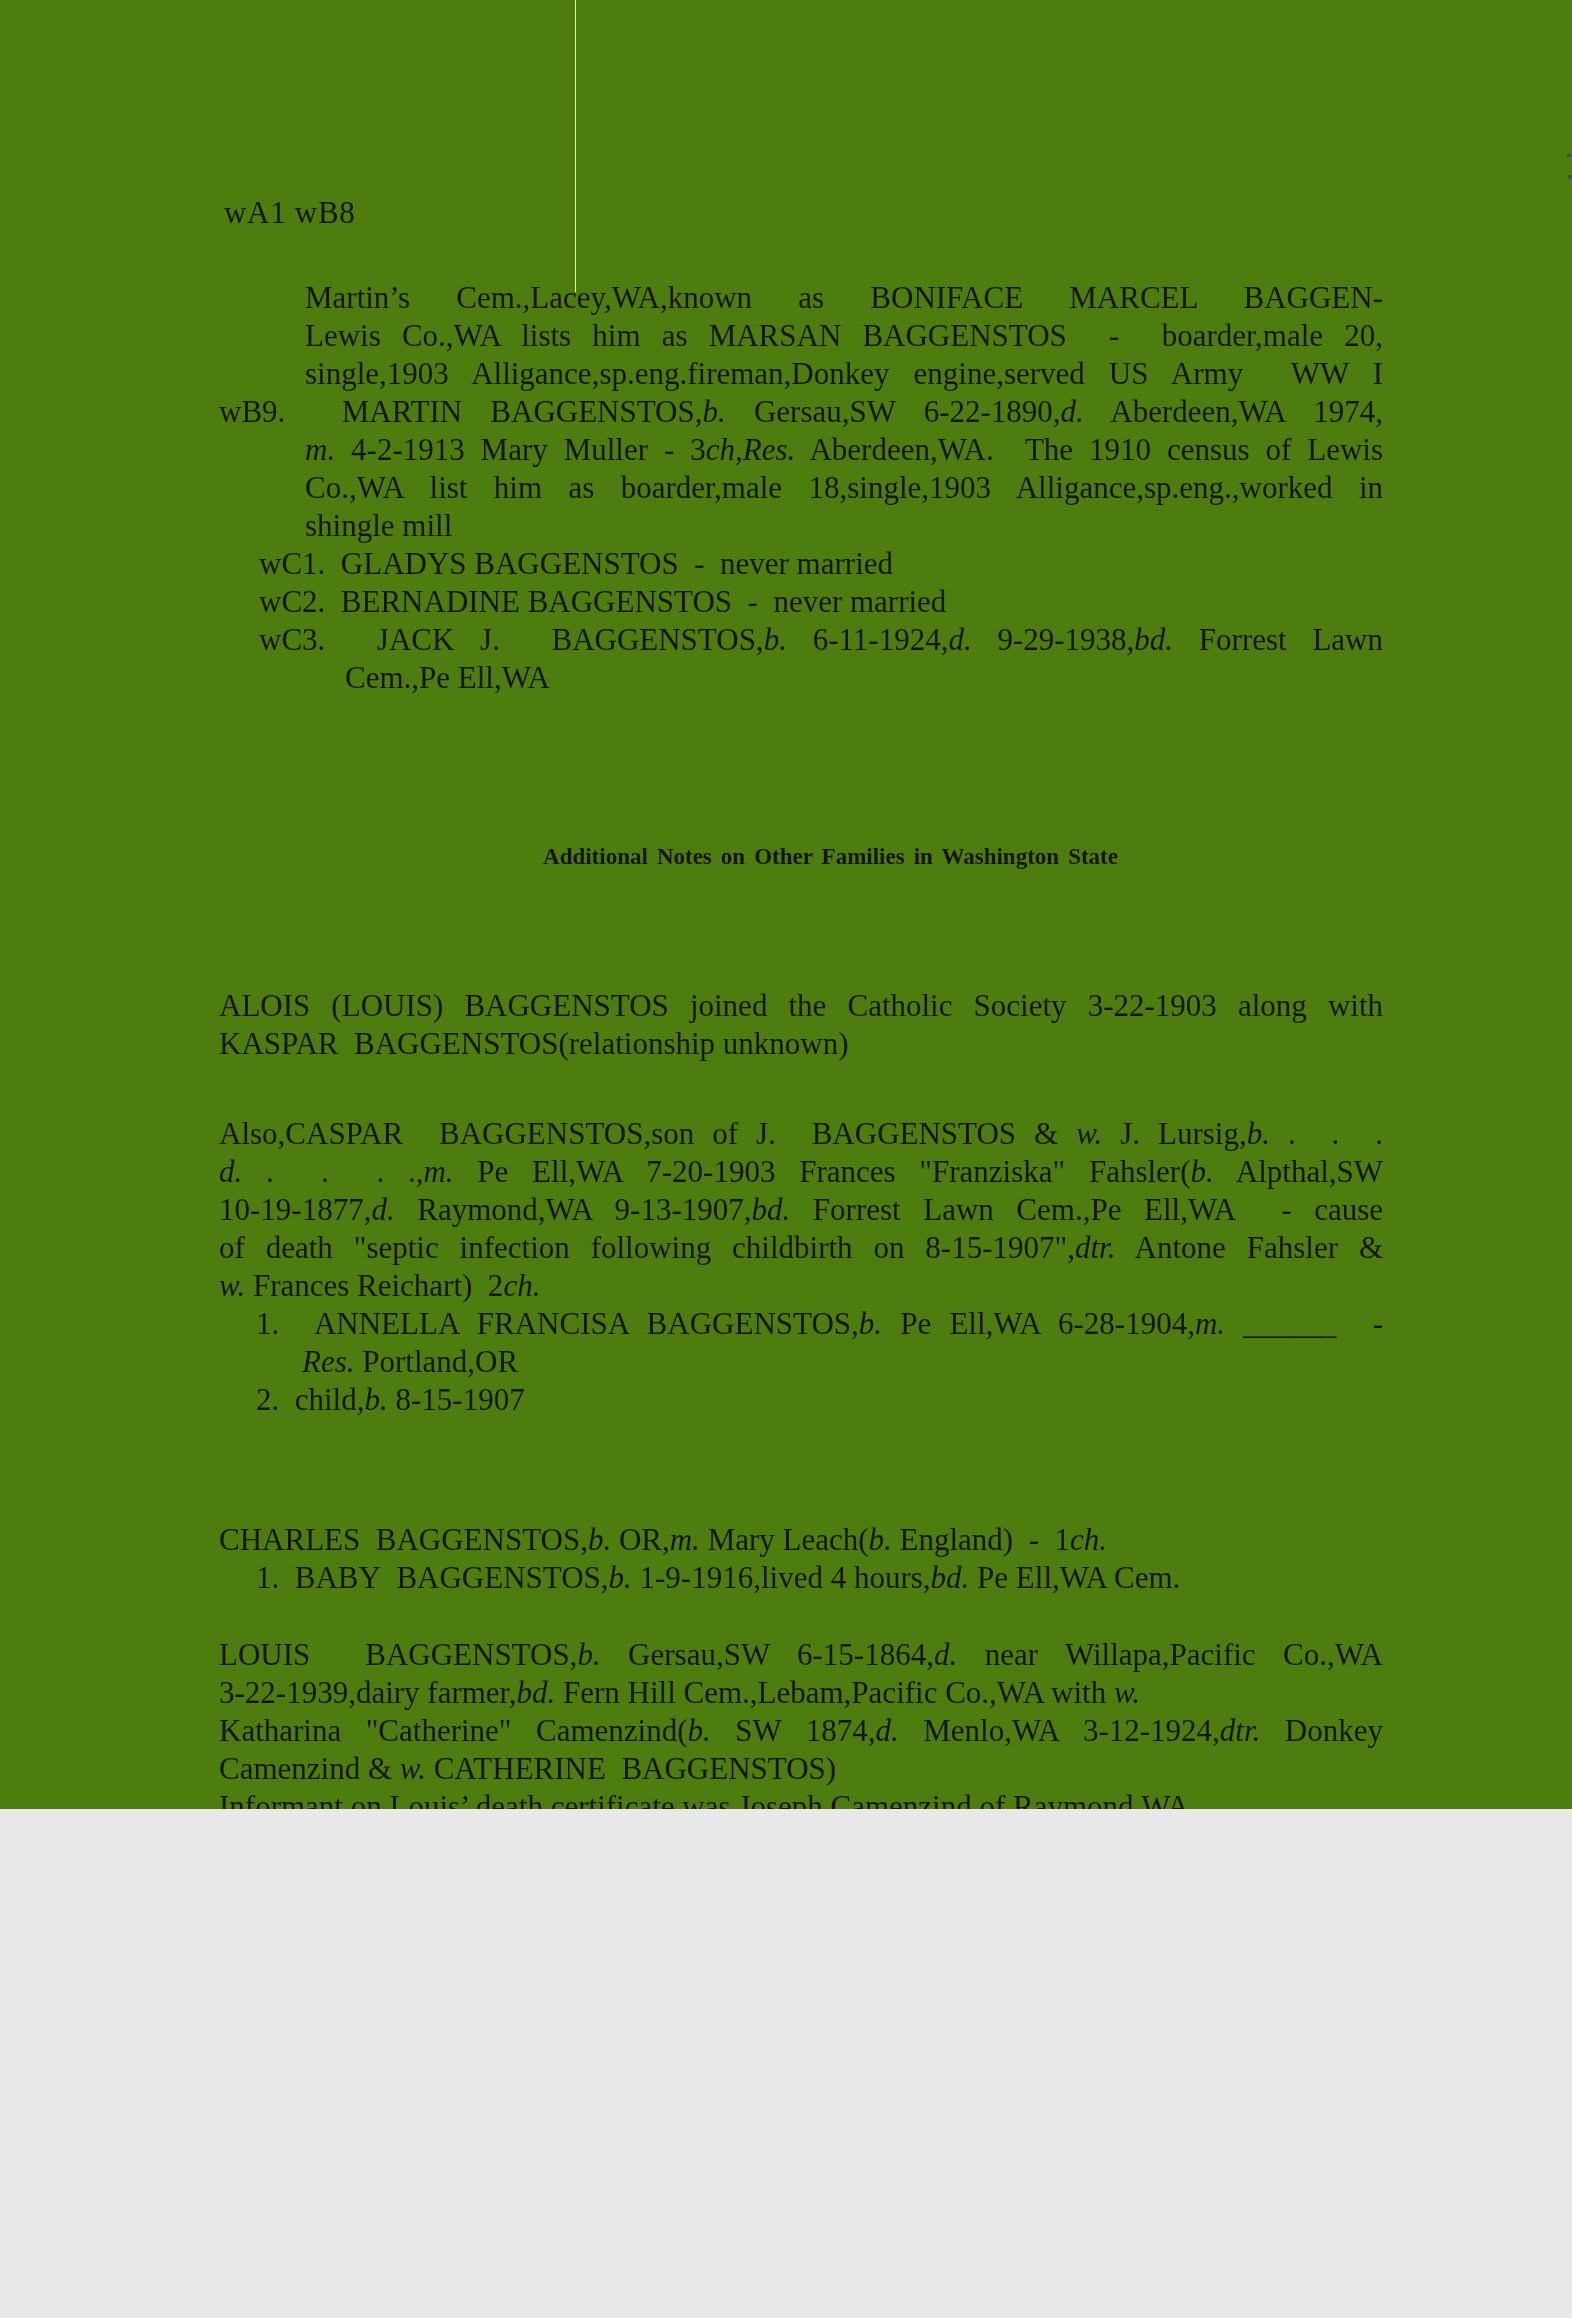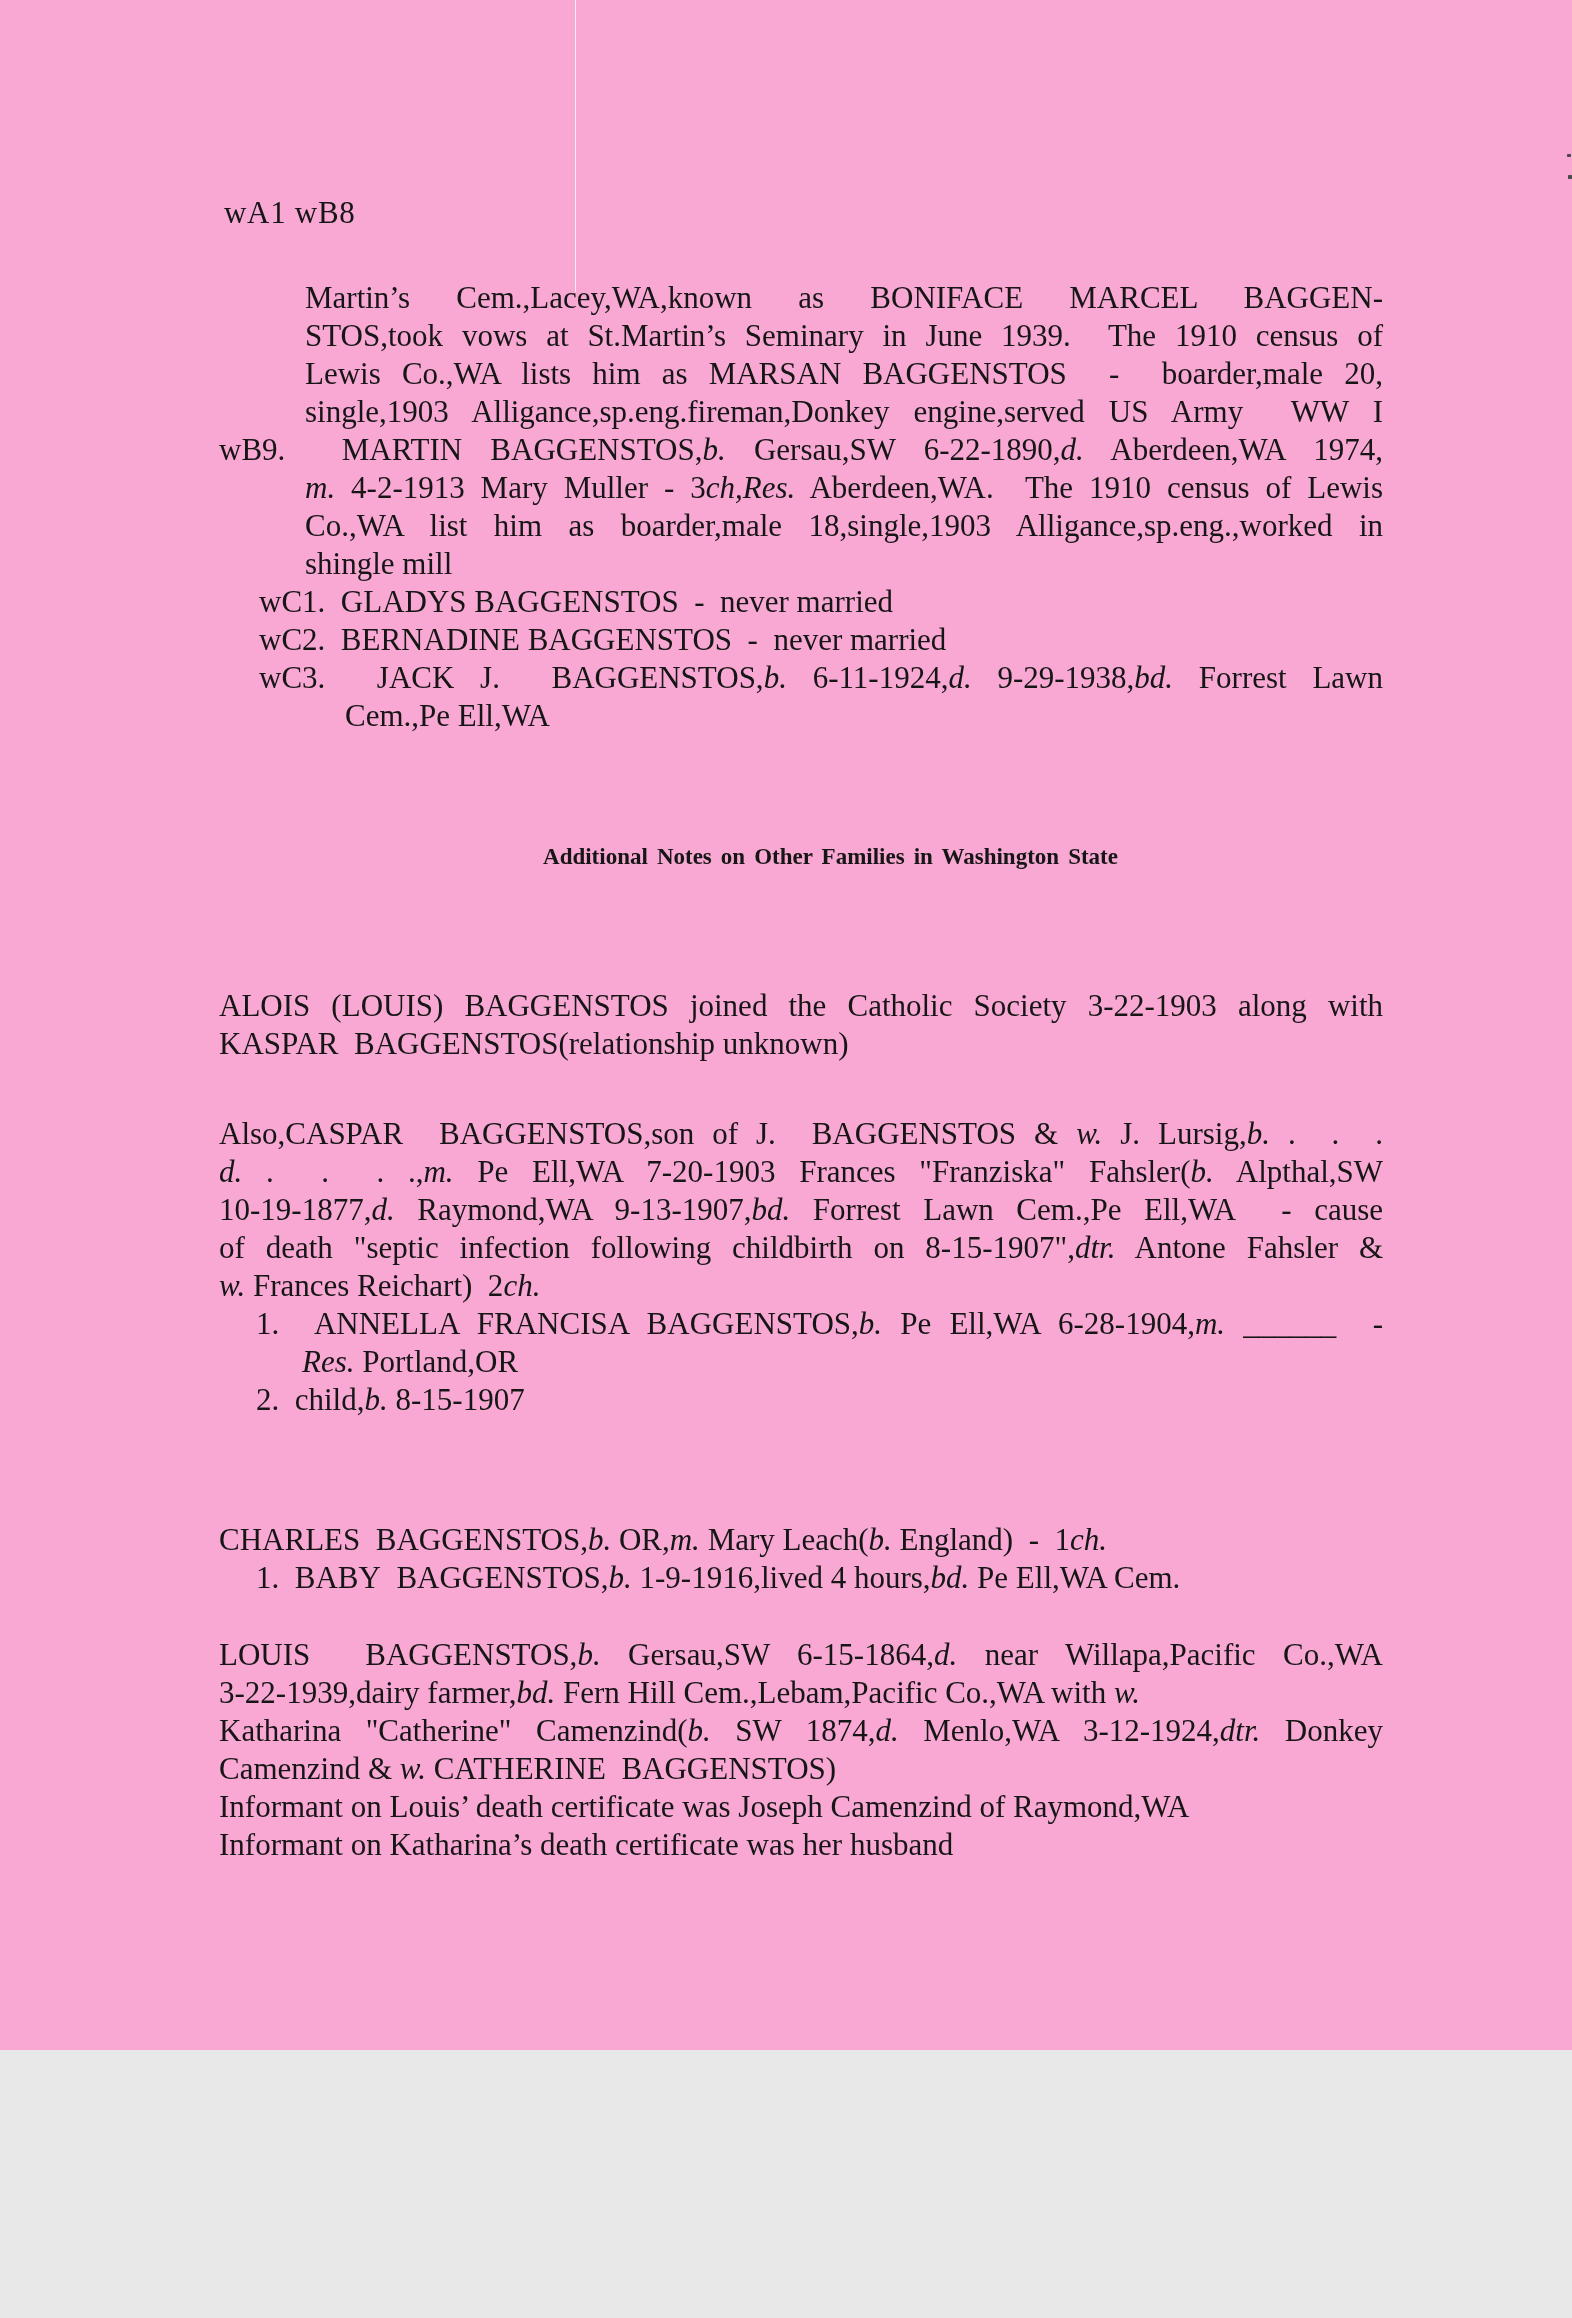--- a/index.html
+++ b/index.html
@@ -1,20 +1,20 @@
 <!DOCTYPE html>
 <html style="font-size:10.6px"><head>
 <meta charset="utf-8">
 <style>
   html, body { margin: 0; padding: 0; background: #e8e8e8; }
   .page {
     position: relative;
     width: 1573px;
-    height: 2050px;
-    background: #f9a8d4;
+    height: 1809px;
+    background: #4d7c0f;
     font-family: "Liberation Serif", "DejaVu Serif", serif;
     color: #161616;
     overflow: hidden;
   }
   .code {
     position: absolute;
     left: 224px;
     top: 194px;
     font-size: 31px;
     line-height: 38px;
@@ -71,21 +71,20 @@
 <body>
 
 <div class="page">
   <div class="scanline"></div>
 
   <div class="code">wA1 wB8</div>
 
   <div>
       <div class="block" style="top: 279px;">
         <div class="line just" style="margin-left: 86px; width: 1078px;"><span>Martin’s Cem.,Lacey,WA,known as BONIFACE MARCEL BAGGEN-</span></div>
-        <div class="line just" style="margin-left: 86px; width: 1078px;"><span>STOS,took vows at St.Martin’s Seminary in June 1939.&nbsp; The 1910 census of</span></div>
         <div class="line just" style="margin-left: 86px; width: 1078px;"><span>Lewis Co.,WA lists him as MARSAN BAGGENSTOS&nbsp; -&nbsp; boarder,male 20,</span></div>
         <div class="line just" style="margin-left: 86px; width: 1078px;"><span>single,1903 Alligance,sp.eng.fireman,Donkey engine,served US Army&nbsp; WW I</span></div>
         <div class="line just" style="margin-left: 0px; width: 1164px;"><span>wB9.&nbsp; MARTIN BAGGENSTOS,</span><em>b.</em><span> Gersau,SW 6-22-1890,</span><em>d.</em><span> Aberdeen,WA 1974,</span></div>
         <div class="line just" style="margin-left: 86px; width: 1078px;"><em>m.</em><span> 4-2-1913 Mary Muller - 3</span><em>ch,Res.</em><span> Aberdeen,WA.&nbsp; The 1910 census of Lewis</span></div>
         <div class="line just" style="margin-left: 86px; width: 1078px;"><span>Co.,WA list him as boarder,male 18,single,1903 Alligance,sp.eng.,worked in</span></div>
         <div class="line" style="margin-left: 86px; width: 1078px;"><span>shingle mill</span></div>
         <div class="line" style="margin-left: 40px; width: 1124px;"><span>wC1.&nbsp; GLADYS BAGGENSTOS&nbsp; -&nbsp; never married</span></div>
         <div class="line" style="margin-left: 40px; width: 1124px;"><span>wC2.&nbsp; BERNADINE BAGGENSTOS&nbsp; -&nbsp; never married</span></div>
         <div class="line just" style="margin-left: 40px; width: 1124px;"><span>wC3.&nbsp; JACK J.&nbsp; BAGGENSTOS,</span><em>b.</em><span> 6-11-1924,</span><em>d.</em><span> 9-29-1938,</span><em>bd.</em><span> Forrest Lawn</span></div>
         <div class="line" style="margin-left: 126px; width: 1038px;"><span>Cem.,Pe Ell,WA</span></div>

